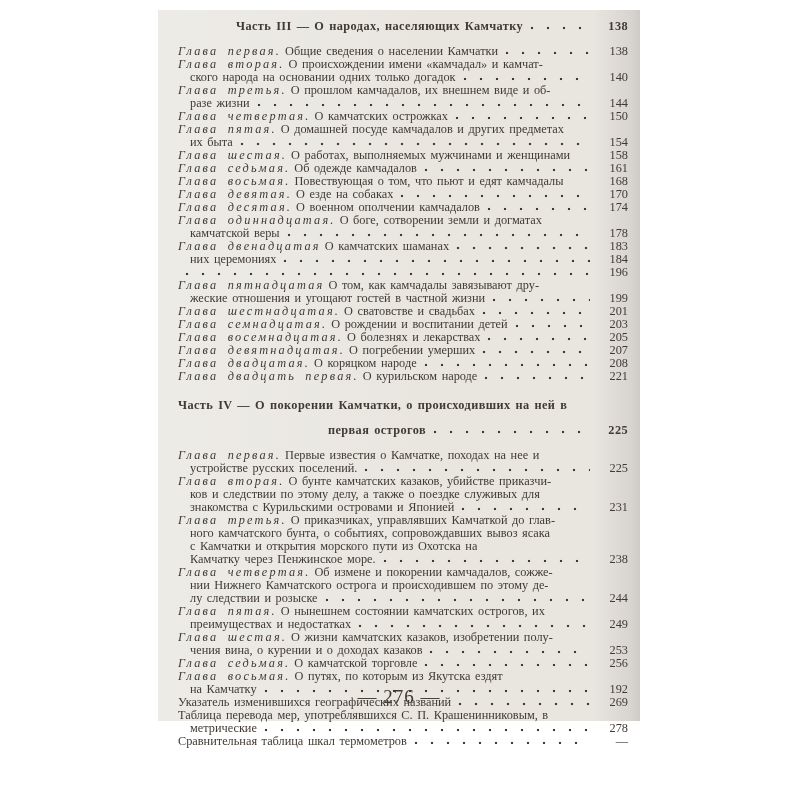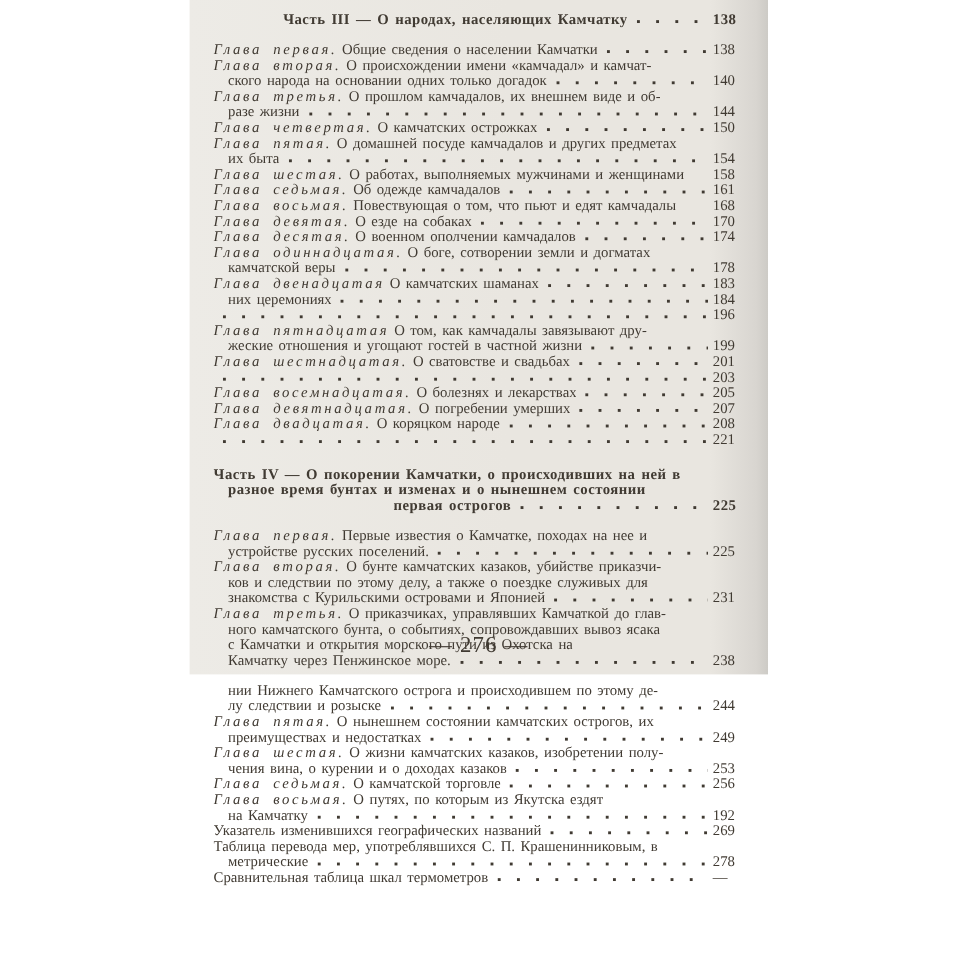--- a/index.html
+++ b/index.html
@@ -7,23 +7,23 @@
     padding: 0;
     width: 800px;
     height: 800px;
     background: var(--bg, #ffffff);
     font-family: "Liberation Serif", "DejaVu Serif", serif;
     overflow: hidden;
   }
   .scan-page {
     position: absolute;
     left: 158px;
-    top: 0;
+    top: 10px;
     width: 482px;
-    height: 562px;
+    height: 711px;
     background: linear-gradient(90deg,
       var(--paper-light, #edebe6) 0%,
       var(--paper, #e9e6e0) 55%,
       var(--paper, #e9e6e0) 90%,
       var(--paper-edge, #d8d5d0) 98%,
       var(--paper-edge-dark, #cdcbc6) 100%);
     box-sizing: border-box;
     color: var(--ink, #403a32);
   }
   .toc {
@@ -67,21 +67,21 @@
     margin: 0 4px 0 7px;
   }
   .lead.dots {
     background-image: radial-gradient(circle at 2px 2px, var(--ink, #45403a) 1.15px, rgba(0,0,0,0) 1.6px);
     background-size: 16px 4px;
     background-repeat: repeat-x;
     background-position: left calc(100% - 3px);
   }
   .pg {
     flex: 0 0 34px;
-    text-align: left;
+    text-align: right;
     margin-right: 12px;
     font-size: 12.3px;
   }
   .page-footer {
     position: absolute;
     left: 0;
     right: 0;
     bottom: 13px;
     text-align: center;
     font-size: 19px;
@@ -197,49 +197,50 @@
         <div class="txt"><span>жеские отношения и угощают гостей в частной жизни</span></div>
         <div class="lead dots"></div>
         <div class="pg">199</div>
       </div>
       <div class="row ind-0">
         <div class="txt"><span class="lbl">Глава шестнадцатая.</span><span>О сватовстве и свадьбах</span></div>
         <div class="lead dots"></div>
         <div class="pg">201</div>
       </div>
       <div class="row ind-0">
+        <div class="txt"><span class="lbl">Глава семнадцатая.</span><span>О рождении и воспитании детей</span></div>
         <div class="lead dots"></div>
         <div class="pg">203</div>
       </div>
       <div class="row ind-0">
         <div class="txt"><span class="lbl">Глава восемнадцатая.</span><span>О болезнях и лекарствах</span></div>
         <div class="lead dots"></div>
         <div class="pg">205</div>
       </div>
       <div class="row ind-0">
         <div class="txt"><span class="lbl">Глава девятнадцатая.</span><span>О погребении умерших</span></div>
         <div class="lead dots"></div>
         <div class="pg">207</div>
       </div>
       <div class="row ind-0">
         <div class="txt"><span class="lbl">Глава двадцатая.</span><span>О коряцком народе</span></div>
         <div class="lead dots"></div>
         <div class="pg">208</div>
       </div>
       <div class="row ind-0">
+        <div class="txt"><span class="lbl">Глава двадцать первая.</span><span>О курильском народе</span></div>
         <div class="lead dots"></div>
         <div class="pg">221</div>
       </div>
       <div class="row ind-0 hdr gap">
         <div class="txt"><span>Часть IV — О покорении Камчатки, о происходивших на ней в</span></div>
         <div class="lead"></div>
         <div class="pg"></div>
       </div>
       <div class="row ind-1 hdr">
-        <div class="txt"><span>разное время бунтах и изменах и о нынешнем состоянии</span></div>
         <div class="lead"></div>
         <div class="pg"></div>
       </div>
       <div class="row ind-center hdr">
         <div class="txt"><span>первая острогов</span></div>
         <div class="lead dots"></div>
         <div class="pg">225</div>
       </div>
       <div class="row ind-0 gap">
         <div class="txt"><span class="lbl">Глава первая.</span><span>Первые известия о Камчатке, походах на нее и</span></div>
@@ -280,20 +281,21 @@
         <div class="txt"><span>с Камчатки и открытия морского пути из Охотска на</span></div>
         <div class="lead"></div>
         <div class="pg"></div>
       </div>
       <div class="row ind-1">
         <div class="txt"><span>Камчатку через Пенжинское море.</span></div>
         <div class="lead dots"></div>
         <div class="pg">238</div>
       </div>
       <div class="row ind-0">
+        <div class="txt"><span class="lbl">Глава четвертая.</span><span>Об измене и покорении камчадалов, сожже-</span></div>
         <div class="lead"></div>
         <div class="pg"></div>
       </div>
       <div class="row ind-1">
         <div class="txt"><span>нии Нижнего Камчатского острога и происходившем по этому де-</span></div>
         <div class="lead"></div>
         <div class="pg"></div>
       </div>
       <div class="row ind-1">
         <div class="txt"><span>лу следствии и розыске</span></div>

